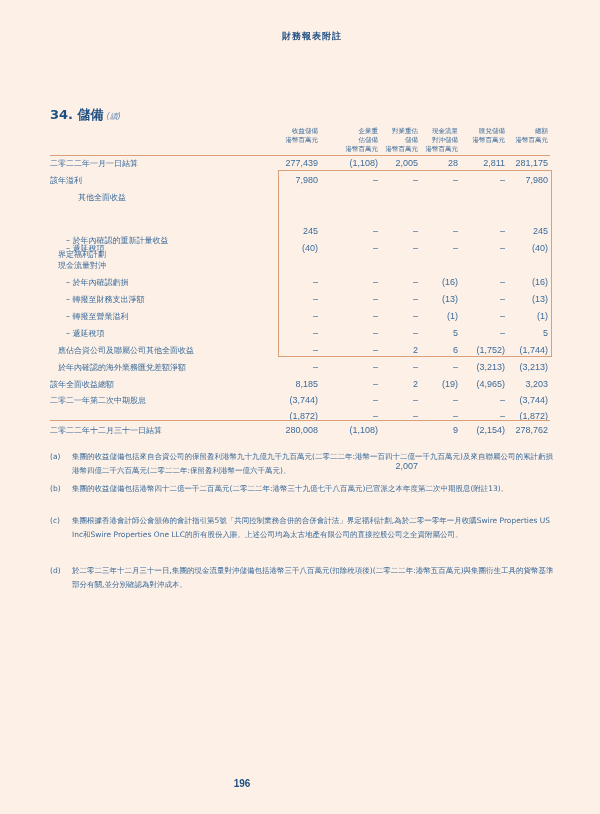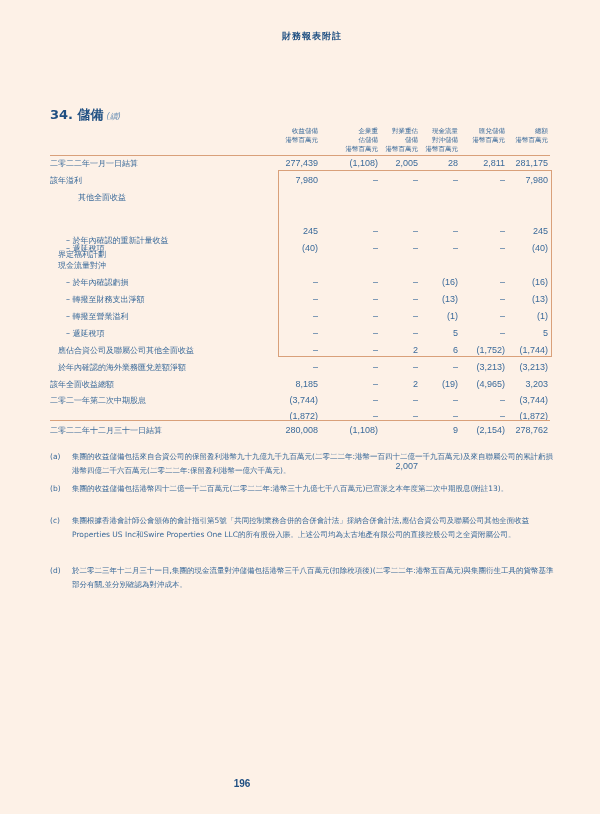--- a/index.html
+++ b/index.html
@@ -226,20 +226,20 @@
 <div class="note" style="top:450px;">
     <span class="tag">(a)</span>
     <span class="txt">集團的收益儲備包括來自合資公司的保留盈利港幣九十九億九千九百萬元(二零二二年:港幣一百四十二億一千九百萬元)及來自聯屬公司的累計虧損港幣四億二千六百萬元(二零二二年:保留盈利港幣一億六千萬元)。</span>
   </div>
 <div class="note" style="top:482px;">
     <span class="tag">(b)</span>
     <span class="txt">集團的收益儲備包括港幣四十二億一千二百萬元(二零二二年:港幣三十九億七千八百萬元)已宣派之本年度第二次中期股息(附註13)。</span>
   </div>
 <div class="note" style="top:514px;">
     <span class="tag">(c)</span>
-    <span class="txt">集團根據香港會計師公會頒佈的會計指引第5號「共同控制業務合併的合併會計法」採納合併會計法,應佔合資公司及聯屬公司其他全面收益 Properties US Inc和Swire Properties One LLC的所有股份入賬。上述公司均為太古地產有限公司的直接控股公司之全資附屬公司。</span>
+    <span class="txt">集團根據香港會計師公會頒佈的會計指引第5號「共同控制業務合併的合併會計法」界定福利計劃,為於二零一零年一月收購Swire Properties US Inc和Swire Properties One LLC的所有股份入賬。上述公司均為太古地產有限公司的直接控股公司之全資附屬公司。</span>
   </div>
 <div class="note" style="top:564px;">
     <span class="tag">(d)</span>
     <span class="txt">於二零二三年十二月三十一日,集團的現金流量對沖儲備包括港幣三千八百萬元(扣除稅項後)(二零二二年:港幣五百萬元)與集團衍生工具的貨幣基準部分有關,並分別確認為對沖成本。</span>
   </div>
 
 <div class="pg">196</div>
 
 </body></html>

